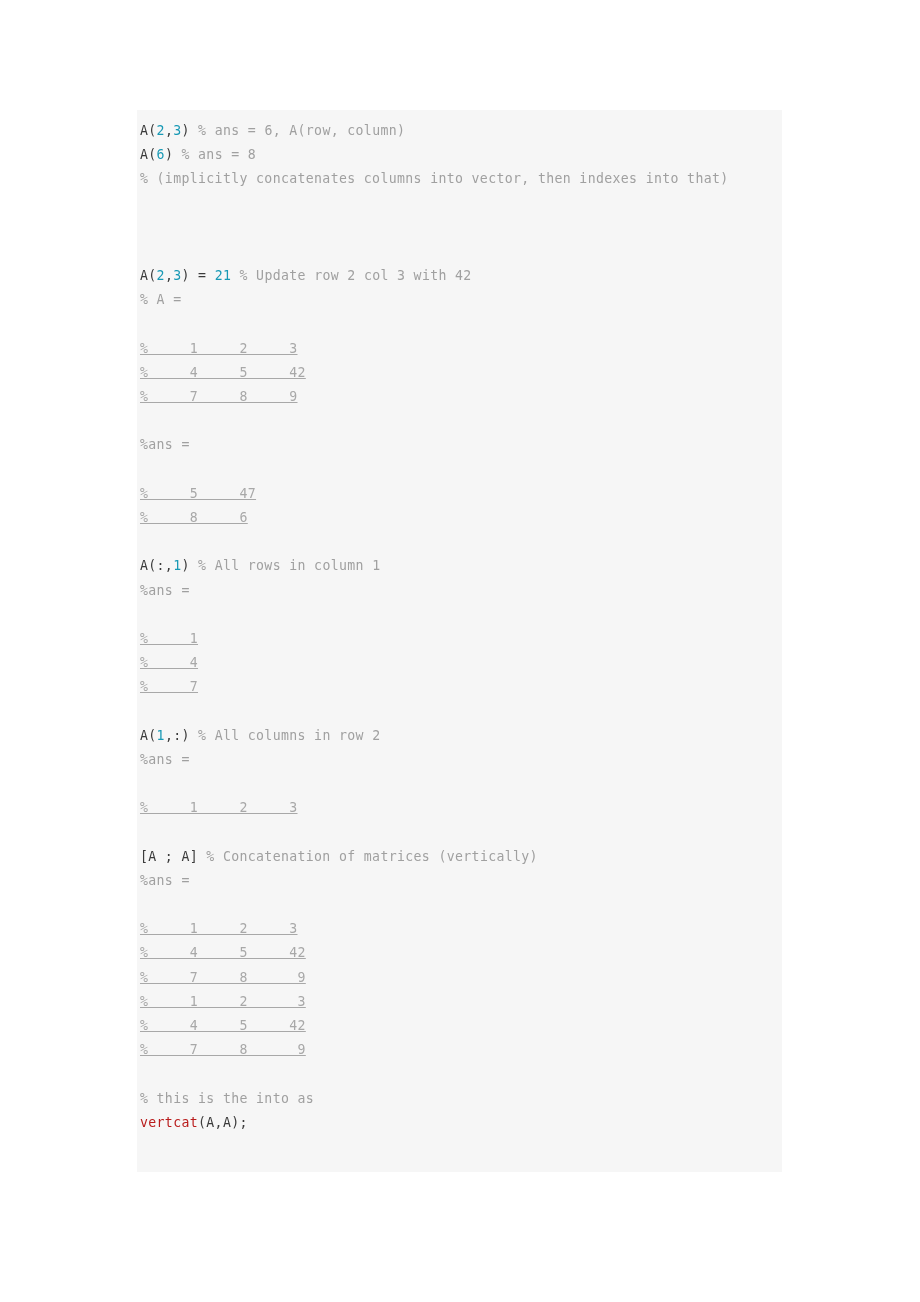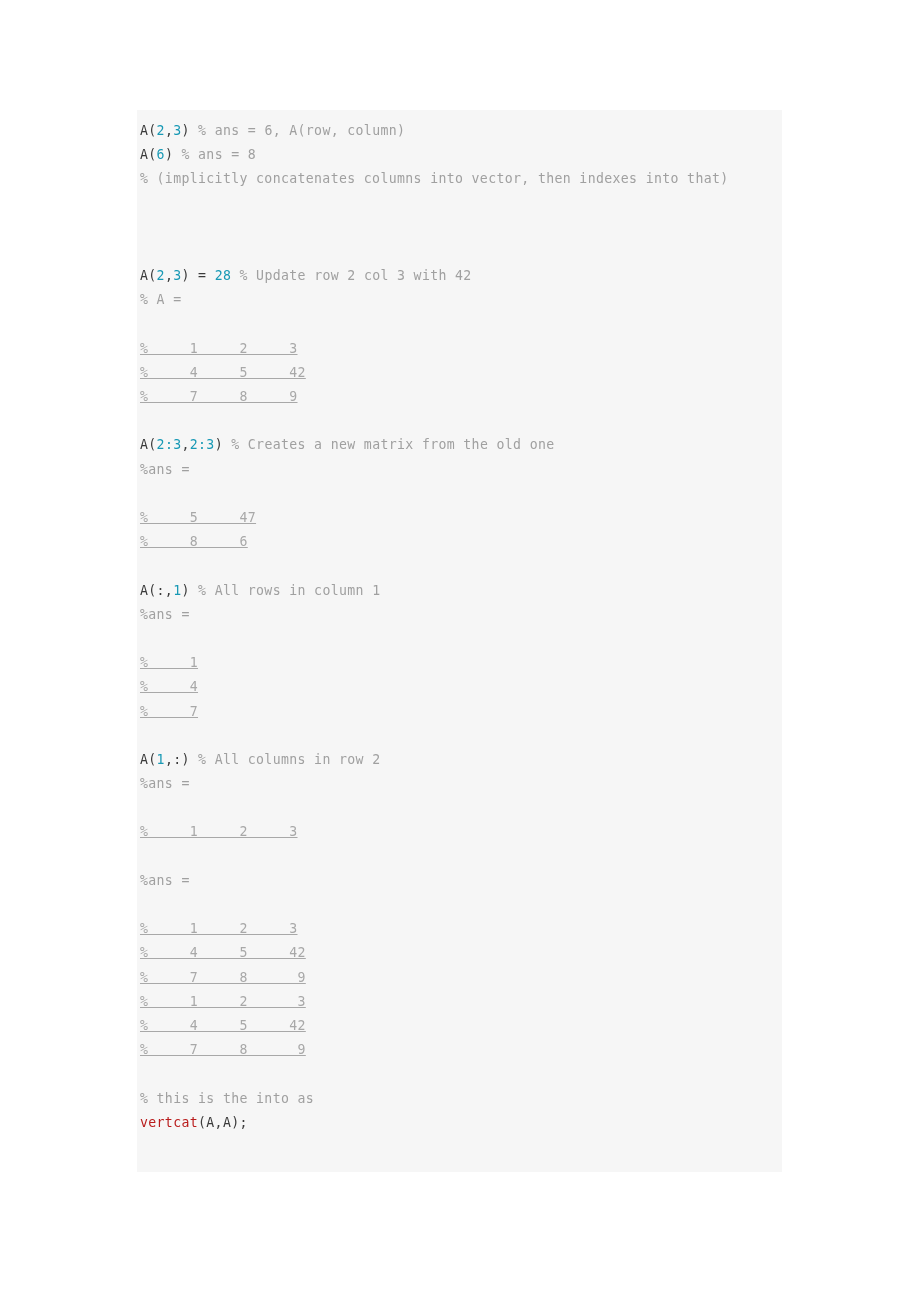--- a/index.html
+++ b/index.html
@@ -53,45 +53,45 @@
 <body>
 
 <div id="page">
   <div id="code-block">
       <div class="code-line"><span class="tok-plain">A(</span><span class="tok-num">2</span><span class="tok-plain">,</span><span class="tok-num">3</span><span class="tok-plain">)</span><span class="tok-comment"> % ans = 6, A(row, column)</span></div>
       <div class="code-line"><span class="tok-plain">A(</span><span class="tok-num">6</span><span class="tok-plain">)</span><span class="tok-comment"> % ans = 8</span></div>
       <div class="code-line"><span class="tok-comment">% (implicitly concatenates columns into vector, then indexes into that)</span></div>
       <div class="code-line blank">&nbsp;</div>
       <div class="code-line blank">&nbsp;</div>
       <div class="code-line blank">&nbsp;</div>
-      <div class="code-line"><span class="tok-plain">A(</span><span class="tok-num">2</span><span class="tok-plain">,</span><span class="tok-num">3</span><span class="tok-plain">) = </span><span class="tok-num">28</span><span class="tok-comment"> % Update row 2 col 3 with 42</span></div>
+      <div class="code-line"><span class="tok-plain">A(</span><span class="tok-num">2</span><span class="tok-plain">,</span><span class="tok-num">3</span><span class="tok-plain">) = </span><span class="tok-num">21</span><span class="tok-comment"> % Update row 2 col 3 with 42</span></div>
       <div class="code-line"><span class="tok-comment">% A =</span></div>
       <div class="code-line blank">&nbsp;</div>
       <div class="code-line"><span class="tok-out">%     1     2     3</span></div>
       <div class="code-line"><span class="tok-out">%     4     5     42</span></div>
       <div class="code-line"><span class="tok-out">%     7     8     9</span></div>
       <div class="code-line blank">&nbsp;</div>
-      <div class="code-line"><span class="tok-plain">A(</span><span class="tok-num">2:3</span><span class="tok-plain">,</span><span class="tok-num">2:3</span><span class="tok-plain">)</span><span class="tok-comment"> % Creates a new matrix from the old one</span></div>
       <div class="code-line"><span class="tok-comment">%ans =</span></div>
       <div class="code-line blank">&nbsp;</div>
       <div class="code-line"><span class="tok-out">%     5     47</span></div>
       <div class="code-line"><span class="tok-out">%     8     6</span></div>
       <div class="code-line blank">&nbsp;</div>
       <div class="code-line"><span class="tok-plain">A(:,</span><span class="tok-num">1</span><span class="tok-plain">)</span><span class="tok-comment"> % All rows in column 1</span></div>
       <div class="code-line"><span class="tok-comment">%ans =</span></div>
       <div class="code-line blank">&nbsp;</div>
       <div class="code-line"><span class="tok-out">%     1</span></div>
       <div class="code-line"><span class="tok-out">%     4</span></div>
       <div class="code-line"><span class="tok-out">%     7</span></div>
       <div class="code-line blank">&nbsp;</div>
       <div class="code-line"><span class="tok-plain">A(</span><span class="tok-num">1</span><span class="tok-plain">,:)</span><span class="tok-comment"> % All columns in row 2</span></div>
       <div class="code-line"><span class="tok-comment">%ans =</span></div>
       <div class="code-line blank">&nbsp;</div>
       <div class="code-line"><span class="tok-out">%     1     2     3</span></div>
       <div class="code-line blank">&nbsp;</div>
+      <div class="code-line"><span class="tok-plain">[A ; A]</span><span class="tok-comment"> % Concatenation of matrices (vertically)</span></div>
       <div class="code-line"><span class="tok-comment">%ans =</span></div>
       <div class="code-line blank">&nbsp;</div>
       <div class="code-line"><span class="tok-out">%     1     2     3</span></div>
       <div class="code-line"><span class="tok-out">%     4     5     42</span></div>
       <div class="code-line"><span class="tok-out">%     7     8      9</span></div>
       <div class="code-line"><span class="tok-out">%     1     2      3</span></div>
       <div class="code-line"><span class="tok-out">%     4     5     42</span></div>
       <div class="code-line"><span class="tok-out">%     7     8      9</span></div>
       <div class="code-line blank">&nbsp;</div>
       <div class="code-line"><span class="tok-comment">% this is the into as</span></div>

